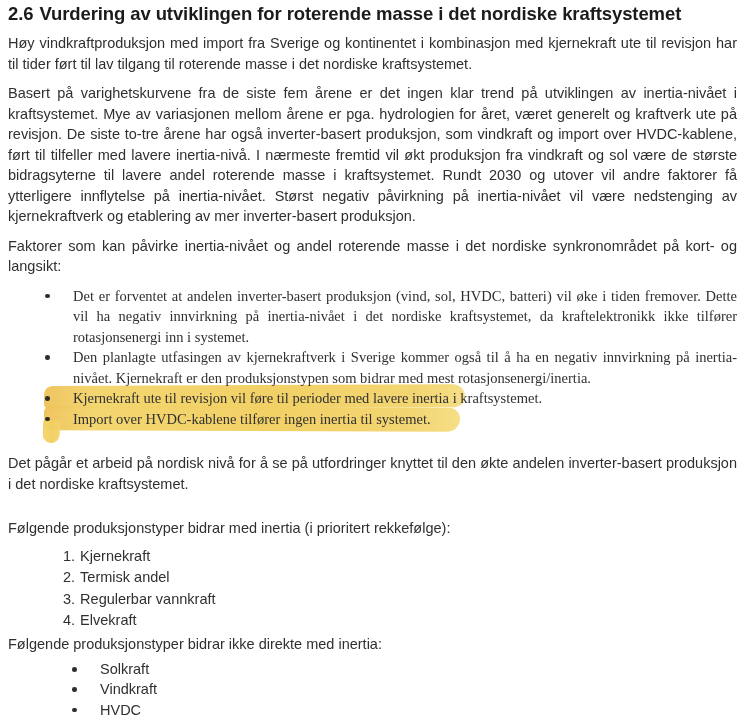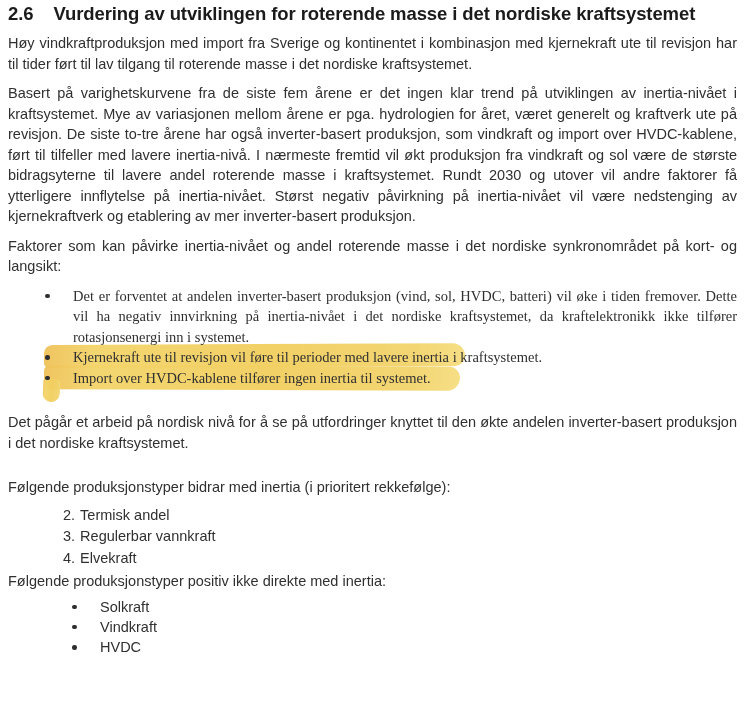--- a/index.html
+++ b/index.html
@@ -16,21 +16,21 @@
     background: #ffffff;
     font-family: "Liberation Sans", sans-serif;
     font-size: 14.5px;
     line-height: 20.5px;
     color: #303030;
     overflow: hidden;
     text-rendering: optimizeLegibility;
   }
   .heading {
     display: flex;
-    gap: 20px;
+    gap: 6px;
     margin: 0 0 8px 0;
     font-size: 18.5px;
     line-height: 22px;
     font-weight: bold;
     color: #1b1b1b;
     letter-spacing: -0.1px;
   }
   .para {
     margin: 0 0 9px 0;
     text-align: justify;
@@ -130,49 +130,56 @@
   <div class="para">Basert på varighetskurvene fra de siste fem årene er det ingen klar trend på utviklingen av inertia-nivået i kraftsystemet. Mye av variasjonen mellom årene er pga. hydrologien for året, været generelt og kraftverk ute på revisjon. De siste to-tre årene har også inverter-basert produksjon, som vindkraft og import over HVDC-kablene, ført til tilfeller med lavere inertia-nivå. I nærmeste fremtid vil økt produksjon fra vindkraft og sol være de største bidragsyterne til lavere andel roterende masse i kraftsystemet. Rundt 2030 og utover vil andre faktorer få ytterligere innflytelse på inertia-nivået. Størst negativ påvirkning på inertia-nivået vil være nedstenging av kjernekraftverk og etablering av mer inverter-basert produksjon.</div>
 
   <div class="para">Faktorer som kan påvirke inertia-nivået og andel roterende masse i det nordiske synkronområdet på kort- og langsikt:</div>
 
   <div class="blist">
     <div class="li">
       <span class="dot"></span>
       <span class="li-text">Det er forventet at andelen inverter-basert produksjon (vind, sol, HVDC, batteri) vil øke i tiden fremover. Dette vil ha negativ innvirkning på inertia-nivået i det nordiske kraftsystemet, da kraftelektronikk ikke tilfører rotasjonsenergi inn i systemet.</span>
     </div>
     <div class="li">
+      <span class="dot"></span>
+      <span class="li-text">Den planlagte utfasingen av kjernekraftverk i Sverige kommer også til å ha en negativ innvirkning på inertia-nivået. Kjernekraft er den produksjonstypen som bidrar med mest rotasjonsenergi/inertia.</span>
+    </div>
+    <div class="li">
       <span class="hl-band band-a"></span>
       <span class="dot"></span>
       <span class="li-text">Kjernekraft ute til revisjon vil føre til perioder med lavere inertia i kraftsystemet.</span>
     </div>
     <div class="li">
       <span class="hl-band band-b"></span>
       <span class="hl-band band-tail"></span>
       <span class="dot"></span>
       <span class="li-text">Import over HVDC-kablene tilfører ingen inertia til systemet.</span>
     </div>
   </div>
 
   <div class="para tight">Det pågår et arbeid på nordisk nivå for å se på utfordringer knyttet til den økte andelen inverter-basert produksjon i det nordiske kraftsystemet.</div>
 
   <div class="para tight">Følgende produksjonstyper bidrar med inertia (i prioritert rekkefølge):</div>
 
   <div class="nlist">
     <div class="oli">
+      <span class="num">1.</span><span>Kjernekraft</span>
+    </div>
+    <div class="oli">
       <span class="num">2.</span><span>Termisk andel</span>
     </div>
     <div class="oli">
       <span class="num">3.</span><span>Regulerbar vannkraft</span>
     </div>
     <div class="oli">
       <span class="num">4.</span><span>Elvekraft</span>
     </div>
   </div>
 
-  <div class="para nogap">Følgende produksjonstyper positiv ikke direkte med inertia:</div>
+  <div class="para nogap">Følgende produksjonstyper bidrar ikke direkte med inertia:</div>
 
   <div class="blist2">
     <div class="li">
       <span class="dot"></span>
       <span class="li-text">Solkraft</span>
     </div>
     <div class="li">
       <span class="dot"></span>
       <span class="li-text">Vindkraft</span>
     </div>

